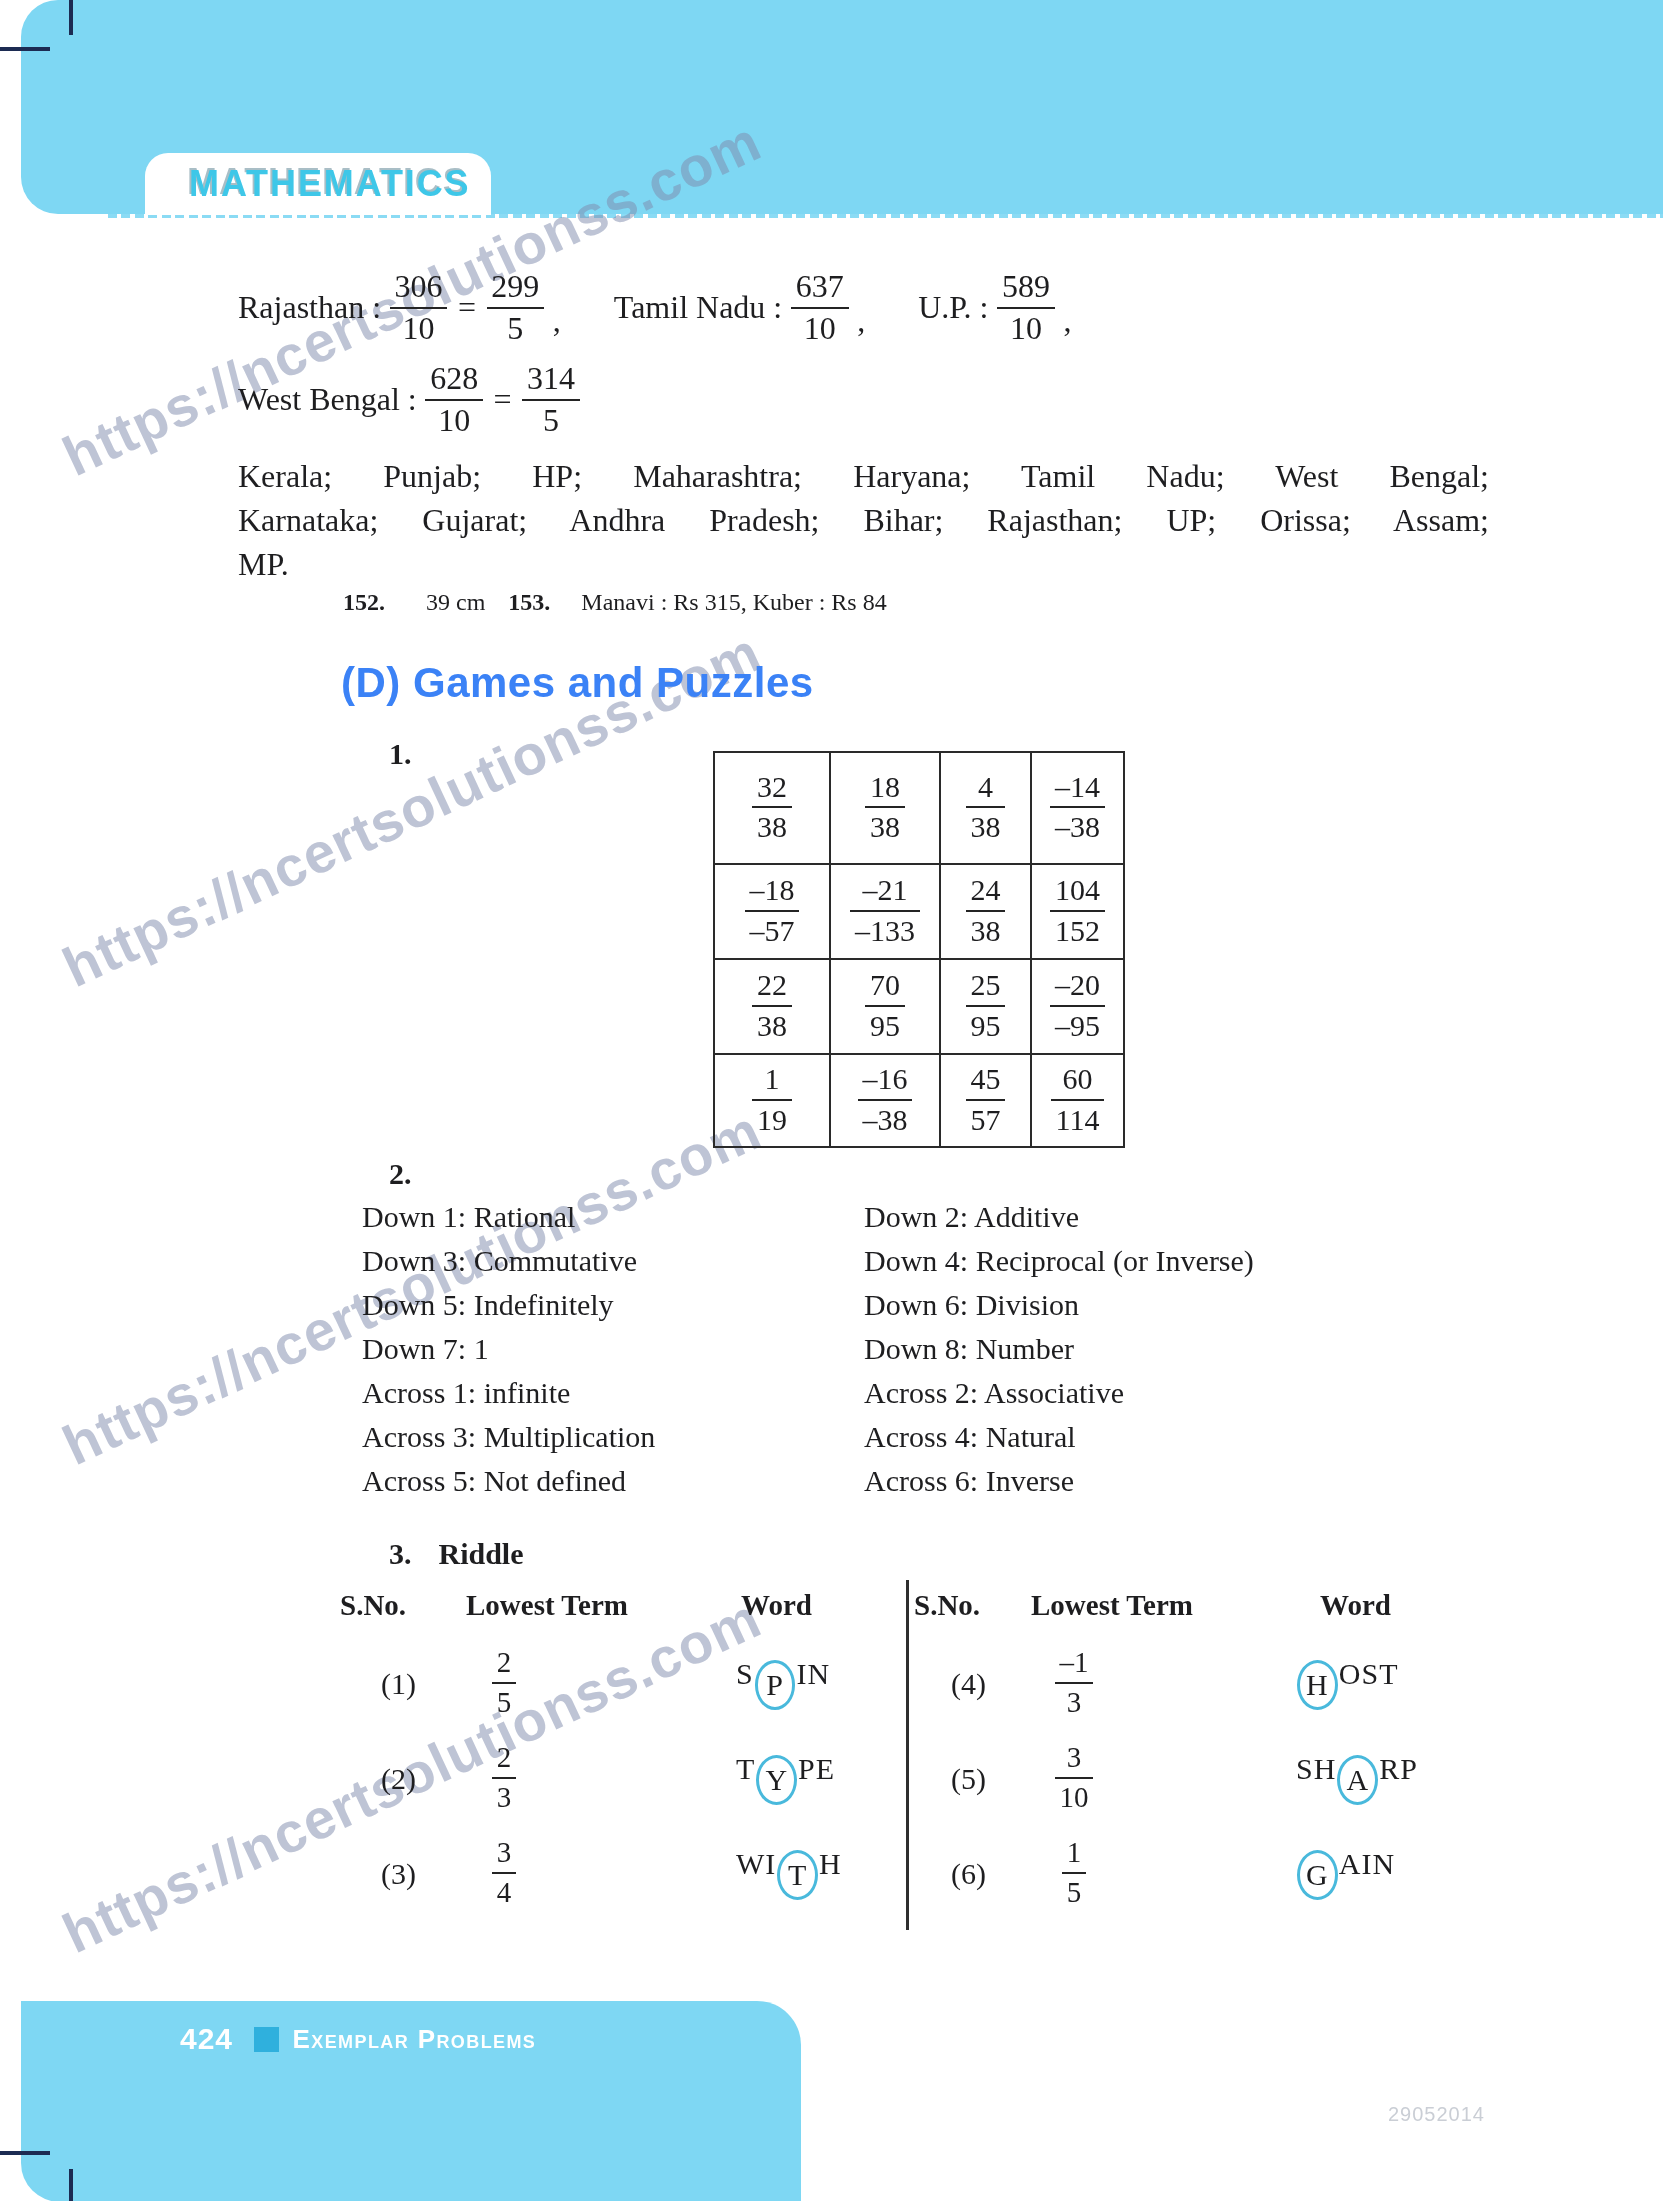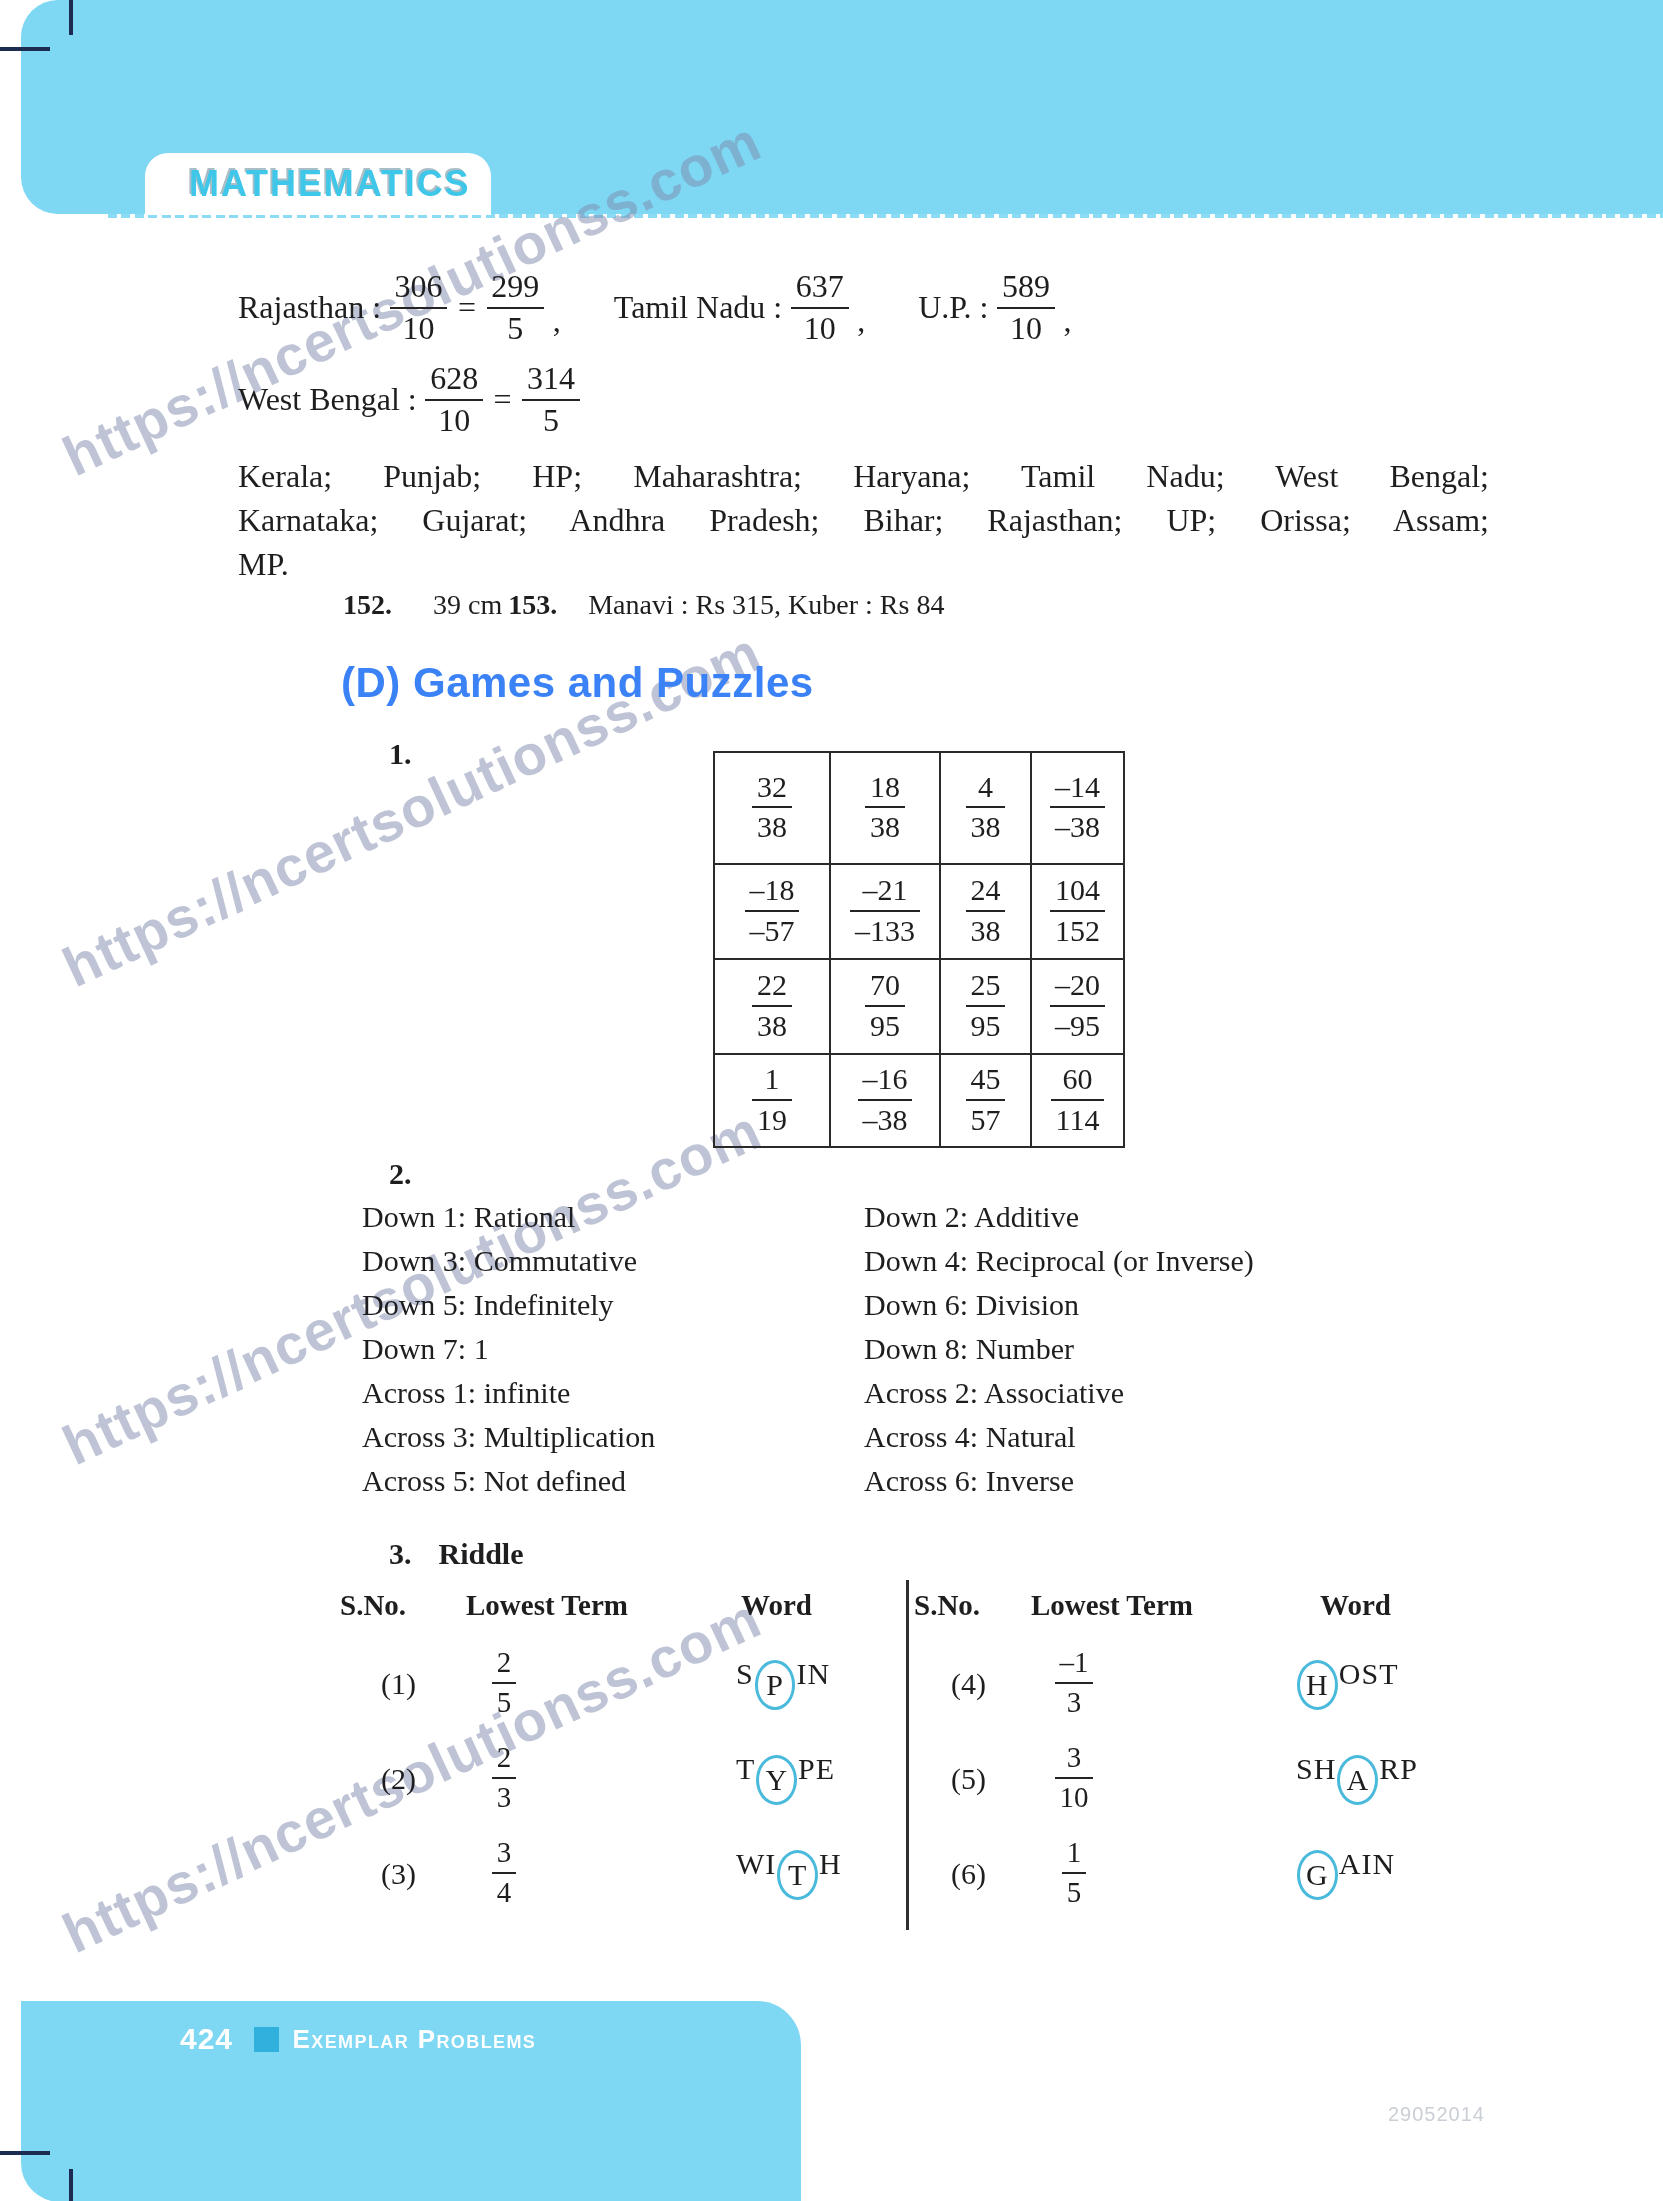--- a/index.html
+++ b/index.html
@@ -27,21 +27,21 @@
   .content{position:relative;z-index:2;}
   .mathline{position:absolute;display:flex;align-items:center;font-size:32px;}
   .frac{display:inline-block;text-align:center;line-height:1.02;margin:0 8.7px;}
   .frac .fn{display:block;padding:0 4.8px 3.9px;}
   .frac .fd{display:block;border-top:2.9px solid #242424;padding:3.9px 4.8px 0;}
   .eqsign{margin:0 1.9px;}
   .tailcomma{align-self:flex-end;padding-bottom:13.5px;}
   .gap55{margin-left:53px;}
   .para{position:absolute;left:238px;top:454px;width:1251px;font-size:32px;line-height:44px;}
   .para .jline{text-align:justify;text-align-last:justify;}
-  .ansline{position:absolute;left:343px;top:589px;font-size:28px;display:flex;align-items:flex-start;}
+  .ansline{position:absolute;left:343px;top:589px;font-size:24px;display:flex;align-items:flex-start;}
   .qnum{font-weight:bold;}
   .games-heading{position:absolute;left:341px;top:659px;font-family:"Liberation Sans",sans-serif;
       font-weight:bold;font-size:42px;color:#3b82f6;letter-spacing:0.5px;}
   .item-no{position:absolute;font-size:30px;font-weight:bold;}
   
   .grid-table{position:absolute;left:713px;top:751px;border-collapse:collapse;z-index:2;}
   .grid-table td{border:2.9px solid #2a2a2a;text-align:center;vertical-align:middle;font-size:30px;}
   .grid-table td .frac{margin:0;}
   .grid-table td .frac .fd{border-top-width:2.4px;}
   .c0{width:112px;} .c1{width:106px;} .c2{width:87px;} .c3{width:89px;}
@@ -138,21 +138,21 @@
 
     <div class="para">
       <div class="jline">Kerala; Punjab; HP; Maharashtra; Haryana; Tamil Nadu; West Bengal;</div>
       <div class="jline">Karnataka; Gujarat; Andhra Pradesh; Bihar; Rajasthan; UP; Orissa; Assam;</div>
       <div>MP.</div>
     </div>
 
     <div class="ansline">
       <span class="qnum">152.</span>
       <span style="margin-left:41px;">39 cm</span>
-      <span class="qnum" style="margin-left:6px;">153.</span>
+      <span class="qnum" style="margin-left:23px;">153.</span>
       <span style="margin-left:31px;">Manavi : Rs 315, Kuber : Rs 84</span>
     </div>
 
     <div class="games-heading">(D) Games and Puzzles</div>
 
     <div class="item-no" style="left:389px;top:737px;">1.</div>
 
     <table class="grid-table">
       <tbody>
           <tr class="r0">

